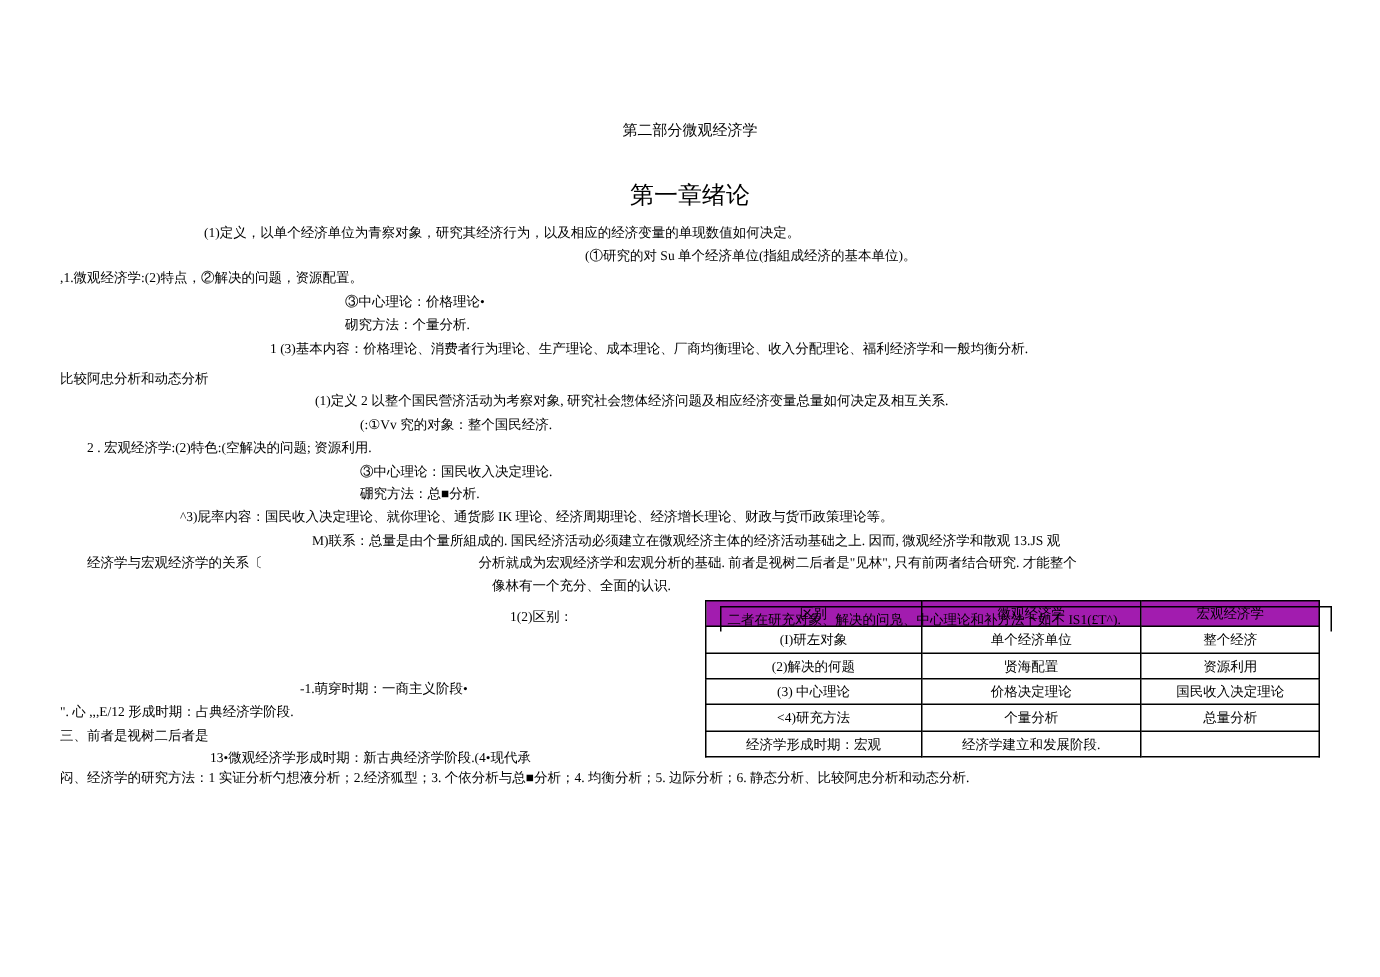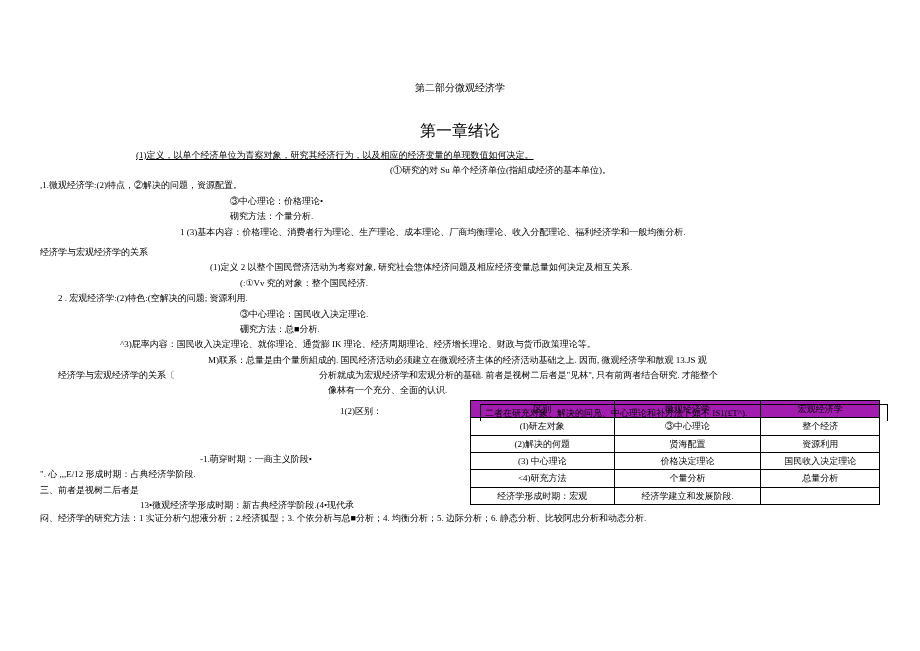--- a/index.html
+++ b/index.html
@@ -18,21 +18,21 @@
       text-align: center;
       font-size: 10px;
       margin-bottom: 22px;
     }
     .title-chapter {
       text-align: center;
       font-size: 16px;
       margin-bottom: 4px;
     }
     .line { margin-bottom: 1px; }
-    .indent-1 { padding-left: 96px; text-decoration: underline; }
+    .indent-1 { padding-left: 96px; }
     .indent-2 { padding-left: 170px; }
     .indent-4 { padding-left: 140px; }
     .indent-5 { padding-left: 190px; }
     .indent-6 { padding-left: 200px; }
     .indent-big { padding-left: 350px; }
     .indent-left { padding-left: 0px; }
     .indent-small { padding-left: 18px; }
     .row-flex { display: flex; gap: 24px; }
     table {
       border-collapse: collapse;
@@ -58,21 +58,21 @@
 <div class="title-main">第二部分微观经济学</div>
 <div class="title-chapter">第一章绪论</div>
 
 <div class="line indent-1">(1)定义，以单个经济单位为青察对象，研究其经济行为，以及相应的经济变量的单现数值如何决定。</div>
 <div class="line indent-big">(①研究的对 Su 单个经济单位(指組成经济的基本单位)。</div>
 <div class="line indent-left">,1.微观经济学:(2)特点，②解决的问题，资源配置。</div>
 <div class="line indent-5">③中心理论：价格理论•</div>
 <div class="line indent-5">砌究方法：个量分析.</div>
 <div class="line indent-4">1    (3)基本内容：价格理论、消费者行为理论、生产理论、成本理论、厂商均衡理论、收入分配理论、福利经济学和一般均衡分析.</div>
 
-<div class="line indent-left" style="margin-top:6px;">经济学与宏观经济学的关系</div>
+<div class="line indent-left" style="margin-top:6px;">比较阿忠分析和动态分析</div>
 
 <div class="line indent-2">(1)定义 2 以整个国民營济活动为考察对象, 研究社会惣体经济问题及相应经济变量总量如何决定及相互关系.</div>
 <div class="line indent-6">(:①Vv 究的对象：整个国民经济.</div>
 <div class="line indent-small">2 . 宏观经济学:(2)特色:(空解决的问题; 资源利用.</div>
 <div class="line indent-6">③中心理论：国民收入决定理论.</div>
 <div class="line indent-6">硼究方法：总■分析.</div>
 <div class="line" style="padding-left:80px;">^3)屁率内容：国民收入决定理论、就你理论、通货膨 IK 理论、经济周期理论、经济增长理论、财政与货币政策理论等。</div>
 <div class="line" style="padding-left:168px;">M)联系：总量是由个量所組成的. 国民经济活动必须建立在微观经济主体的经济活动基础之上. 因而, 微观经济学和散观 13.JS 观</div>
 
 <div class="row-flex line">
@@ -87,21 +87,21 @@
 
   <table>
     <tbody>
         <tr>
       <td class="hdr">区别</td>
       <td class="hdr">微观经济学</td>
       <td class="hdr">宏观经济学</td>
     </tr>
     <tr>
       <td>(I)研左对象</td>
-      <td>③中心理论</td>
+      <td>单个经济单位</td>
       <td>整个经济</td>
     </tr>
     <tr>
       <td>(2)解决的何题</td>
       <td>贤海配置</td>
       <td>资源利用</td>
     </tr>
     <tr>
       <td>(3) 中心理论</td>
       <td>价格决定理论</td>

